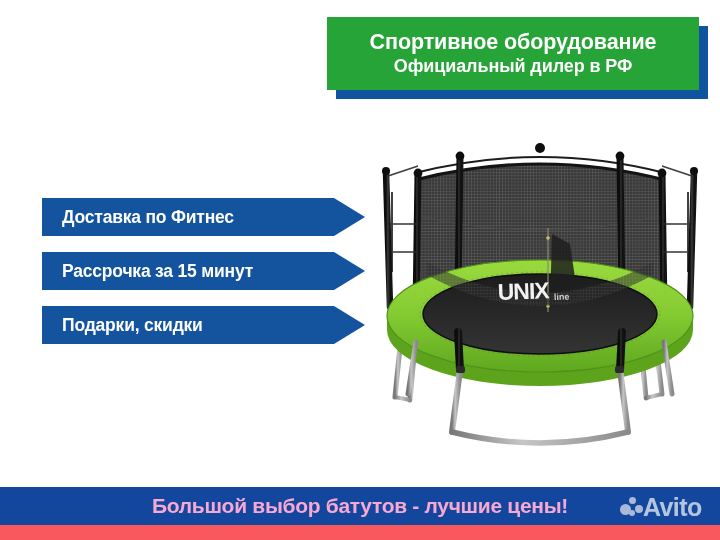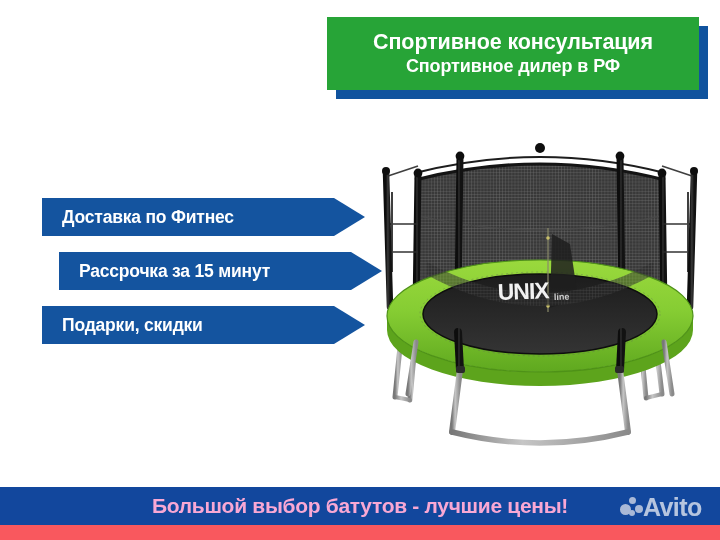--- a/index.html
+++ b/index.html
@@ -28,21 +28,21 @@
   #gb-line1{color:#fff;font-size:21.5px;font-weight:bold;line-height:26px;white-space:nowrap;letter-spacing:-.1px;}
   #gb-line2{color:#fff;font-size:18px;font-weight:bold;line-height:23px;white-space:nowrap;letter-spacing:-.1px;}
 
   
   .arrow-banner{position:absolute;left:42px;width:323px;height:38px;background:#14549f;
     display:flex;align-items:center;
     clip-path:polygon(0 0, 292px 0, 323px 19px, 292px 38px, 0 38px);}
   .arrow-label{color:#ffffff;font-size:17.5px;font-weight:bold;
     margin-left:20px;white-space:nowrap;letter-spacing:-.2px;}
   #arrow-0{top:198px;}
-  #arrow-1{top:252px;margin-left:17px;}
+  #arrow-1{top:252px;}
   #arrow-2{top:306px;}
   #arrow-3{top:360px;}
 
   
   #product{position:absolute;left:372px;top:132px;width:336px;height:330px;}
   #product svg{display:block;width:336px;height:330px;}
 
   
   #bottom-bar{position:absolute;left:0;top:487px;width:720px;height:38px;background:#12479d;
     display:flex;align-items:center;justify-content:center;}
@@ -61,22 +61,22 @@
   #avito-text{color:#dfe5f0;font-size:25px;font-weight:bold;line-height:25px;letter-spacing:-.6px;}
 </style>
 </head>
 <body>
 
 <div id="page">
 
 
   <div id="green-banner-shadow"></div>
   <div id="green-banner">
-    <div id="gb-line1">Спортивное консультация</div>
-    <div id="gb-line2">Спортивное дилер в РФ</div>
+    <div id="gb-line1">Спортивное оборудование</div>
+    <div id="gb-line2">Официальный дилер в РФ</div>
   </div>
 
   <div class="arrow-banner" id="arrow-0">
     <span class="arrow-label">Доставка по Фитнес</span>
   </div>
   <div class="arrow-banner" id="arrow-1">
     <span class="arrow-label">Рассрочка за 15 минут</span>
   </div>
   <div class="arrow-banner" id="arrow-2">
     <span class="arrow-label">Подарки, скидки</span>

